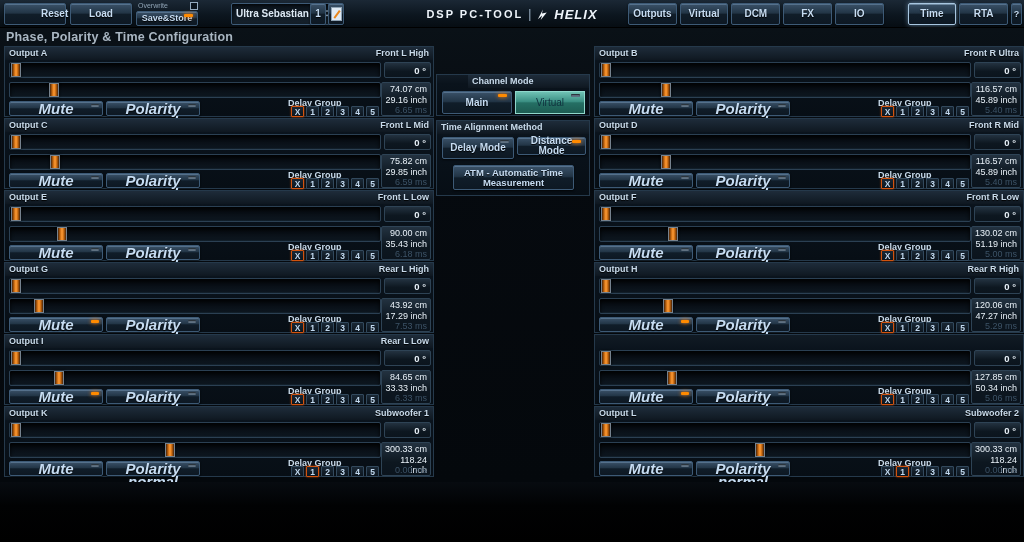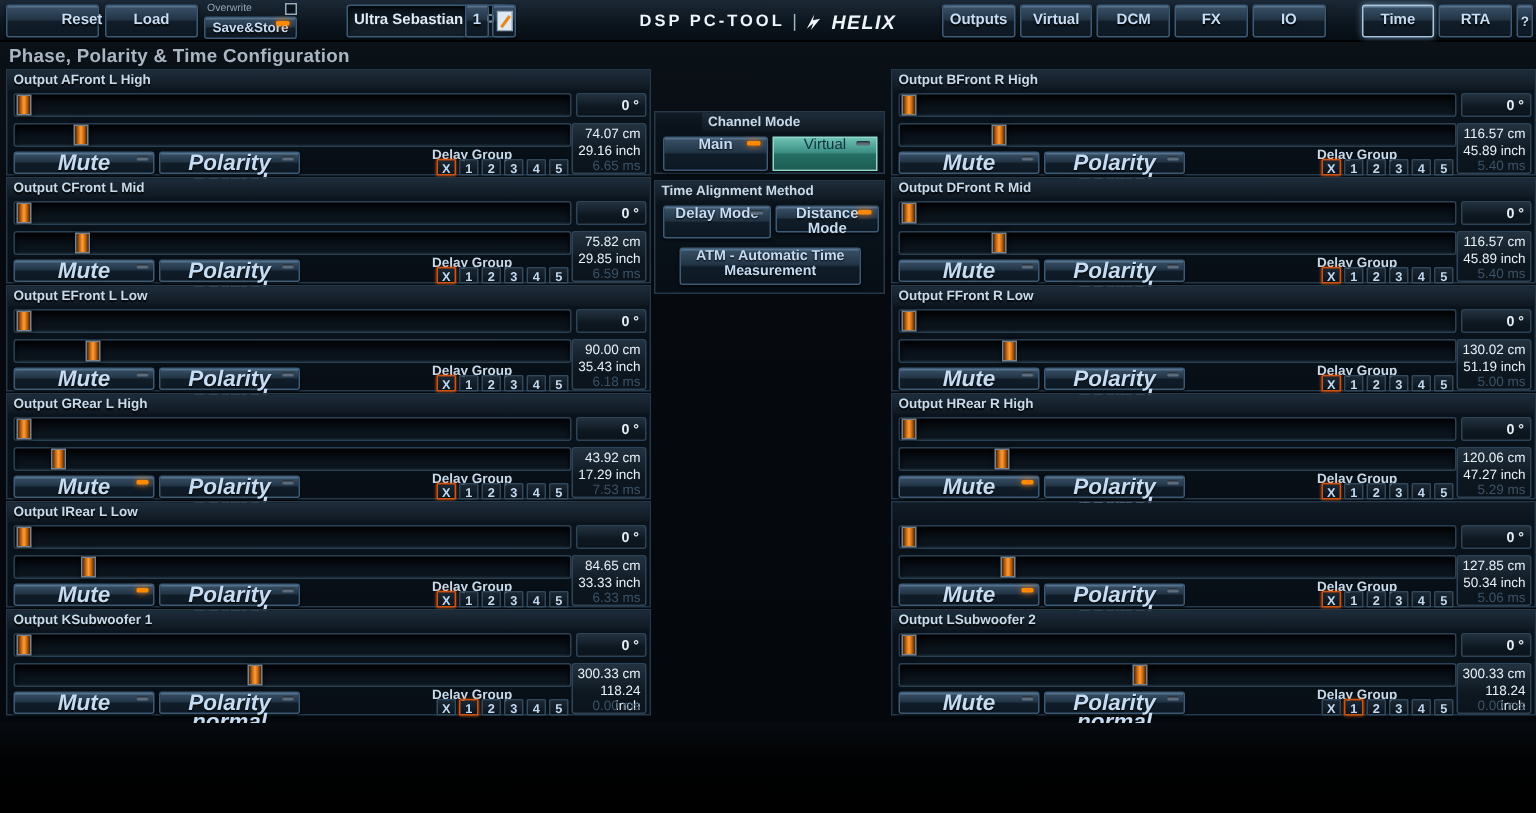--- a/index.html
+++ b/index.html
@@ -49,21 +49,21 @@
     background:linear-gradient(180deg,#0a1117 0%,#060a0f 30%,#04080c 100%); }
   .pagetitle { position:absolute; top:2px; left:6px; font-size:12.5px; font-weight:bold;
     color:#a9b6c2; letter-spacing:.2px; }
   .footer { position:absolute; top:482px; left:0; width:1024px; height:60px;
     background:linear-gradient(180deg,#070b10 0%,#010203 40%,#000 100%); }
 
   
   .block { position:absolute; width:430px; height:71px; border:1px solid #25394b;
     background:linear-gradient(180deg,#111b25 0%,#0a131c 22%,#070e15 100%); }
   .hdr { position:absolute; top:0; left:0; right:0; height:13px; padding:1px 4px;
-    display:flex; justify-content:flex-start; font-size:9px; font-weight:bold; color:#c8daea;
+    display:flex; justify-content:space-between; font-size:9px; font-weight:bold; color:#c8daea;
     background:linear-gradient(180deg,#1e2c3a,#121c26 80%,#0e1720); text-shadow:0 1px 1px #000; }
   .slider { position:absolute; left:4px; width:372px; height:16px;
     background:linear-gradient(180deg,#04070b,#0d1username 100%);
     background:linear-gradient(180deg,#04070b,#0e1822); border:1px solid #2b4053; border-radius:2px;
     box-shadow:inset 0 2px 4px rgba(0,0,0,.85), inset 0 -1px 0 rgba(120,160,200,.08); }
   .phase-slider { top:15px; } .delay-slider { top:35px; }
   .handle { position:absolute; top:0px; width:10px; height:14px;
     border:1px solid #76828e;
     background:linear-gradient(90deg,#45230a 0%,#c96a10 28%,#ff9d38 50%,#c96a10 72%,#45230a 100%);
     box-shadow:0 0 3px rgba(0,0,0,.8); }
@@ -86,21 +86,21 @@
   .dg-btn { width:13px; height:11px; font-size:8.5px; line-height:10px; text-align:center;
     color:#c2d9ef; font-weight:bold; background:linear-gradient(180deg,#1a2835,#0c151e);
     border:1px solid #32495d; border-radius:1px; }
   .dg-btn.active { border-color:#d2530f; box-shadow:0 0 2px rgba(235,95,15,.8); }
 
   
   .panel { position:absolute; left:436px; width:154px; border:1px solid #25394b;
     background:linear-gradient(180deg,#111b25 0%,#0a131c 22%,#070e15 100%); }
   .panel .phdr { height:13px; padding:1px 4px; font-size:9px; font-weight:bold; color:#c8daea;
     background:linear-gradient(180deg,#1e2c3a,#121c26 80%,#0e1720); }
-  .mbtn { position:absolute; font-size:10px; line-height:1; display:flex; 
+  .mbtn { position:absolute; font-size:10px; line-height:1; display:flex; align-items:center;
     justify-content:center; }
   .mbtn.teal { background:linear-gradient(180deg,#6fc2b4 0%,#3c9084 45%,#256f64 52%,#1d5c52 100%);
     border:1px solid #8fd8cc; color:#0f323e; }
   #cm-panel { top:46px; height:42px;padding-left:31px; }
   #ta-panel { top:92px; height:76px; }
   #btn-main { left:5px; top:16px; width:70px; height:23px; }
   #btn-virtual { left:78px; top:16px; width:70px; height:23px; }
   #btn-delaymode { left:5px; top:16px; width:72px; height:22px; }
   #btn-distmode { left:80px; top:16px; width:69px; height:18px; }
   #btn-atm { left:16px; top:44px; width:121px; height:25px; font-size:9.5px; }
@@ -223,21 +223,21 @@
             <div class="dg-btn">1</div>
             <div class="dg-btn">2</div>
             <div class="dg-btn">3</div>
             <div class="dg-btn">4</div>
             <div class="dg-btn">5</div>
           </div>
   </div>
         <div class="block" style="left: 594px; top: 18px;">
     <div class="hdr">
       <span>Output B</span>
-      <span>Front R High</span>
+      <span>Front R Ultra</span>
     </div>
     <div class="slider phase-slider">
       <div class="handle" style="left: calc(0% + 1px);"></div>
     </div>
     <div class="pval">0 °</div>
     <div class="slider delay-slider">
       <div class="handle" style="left: calc(16.7% - 1.004px);"></div>
     </div>
     <div class="dvals">
       <div>116.57 cm</div>

